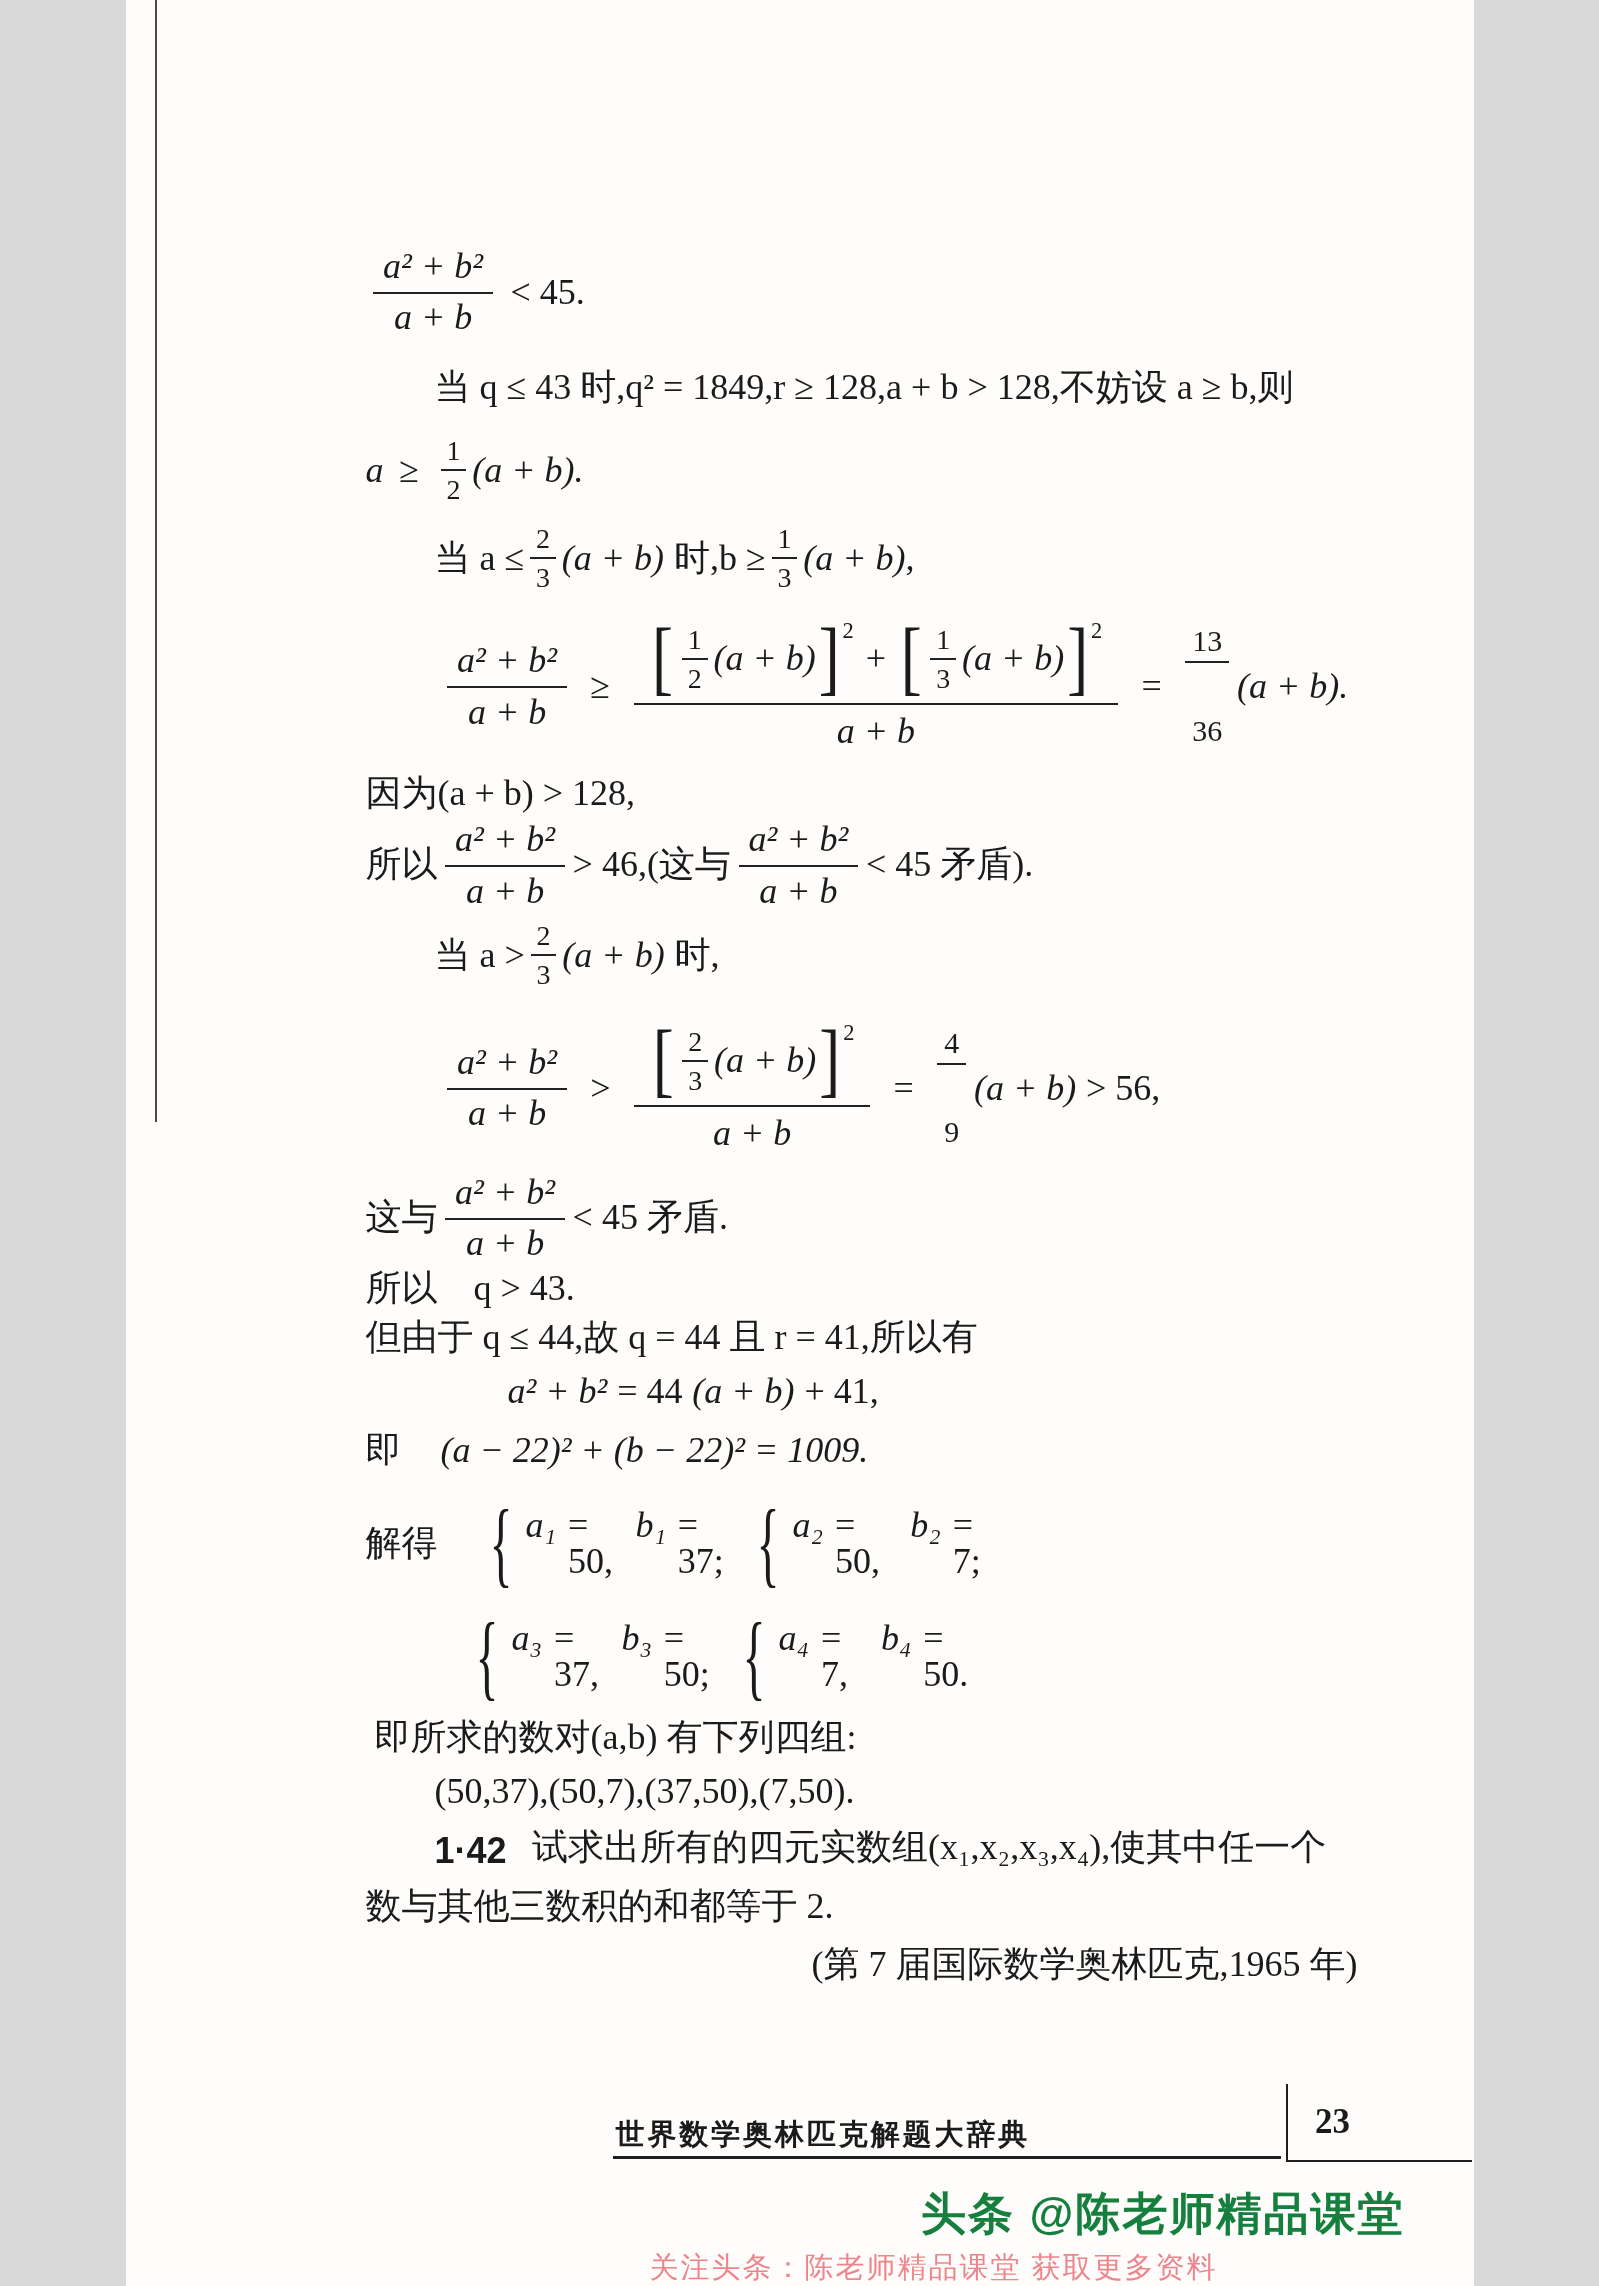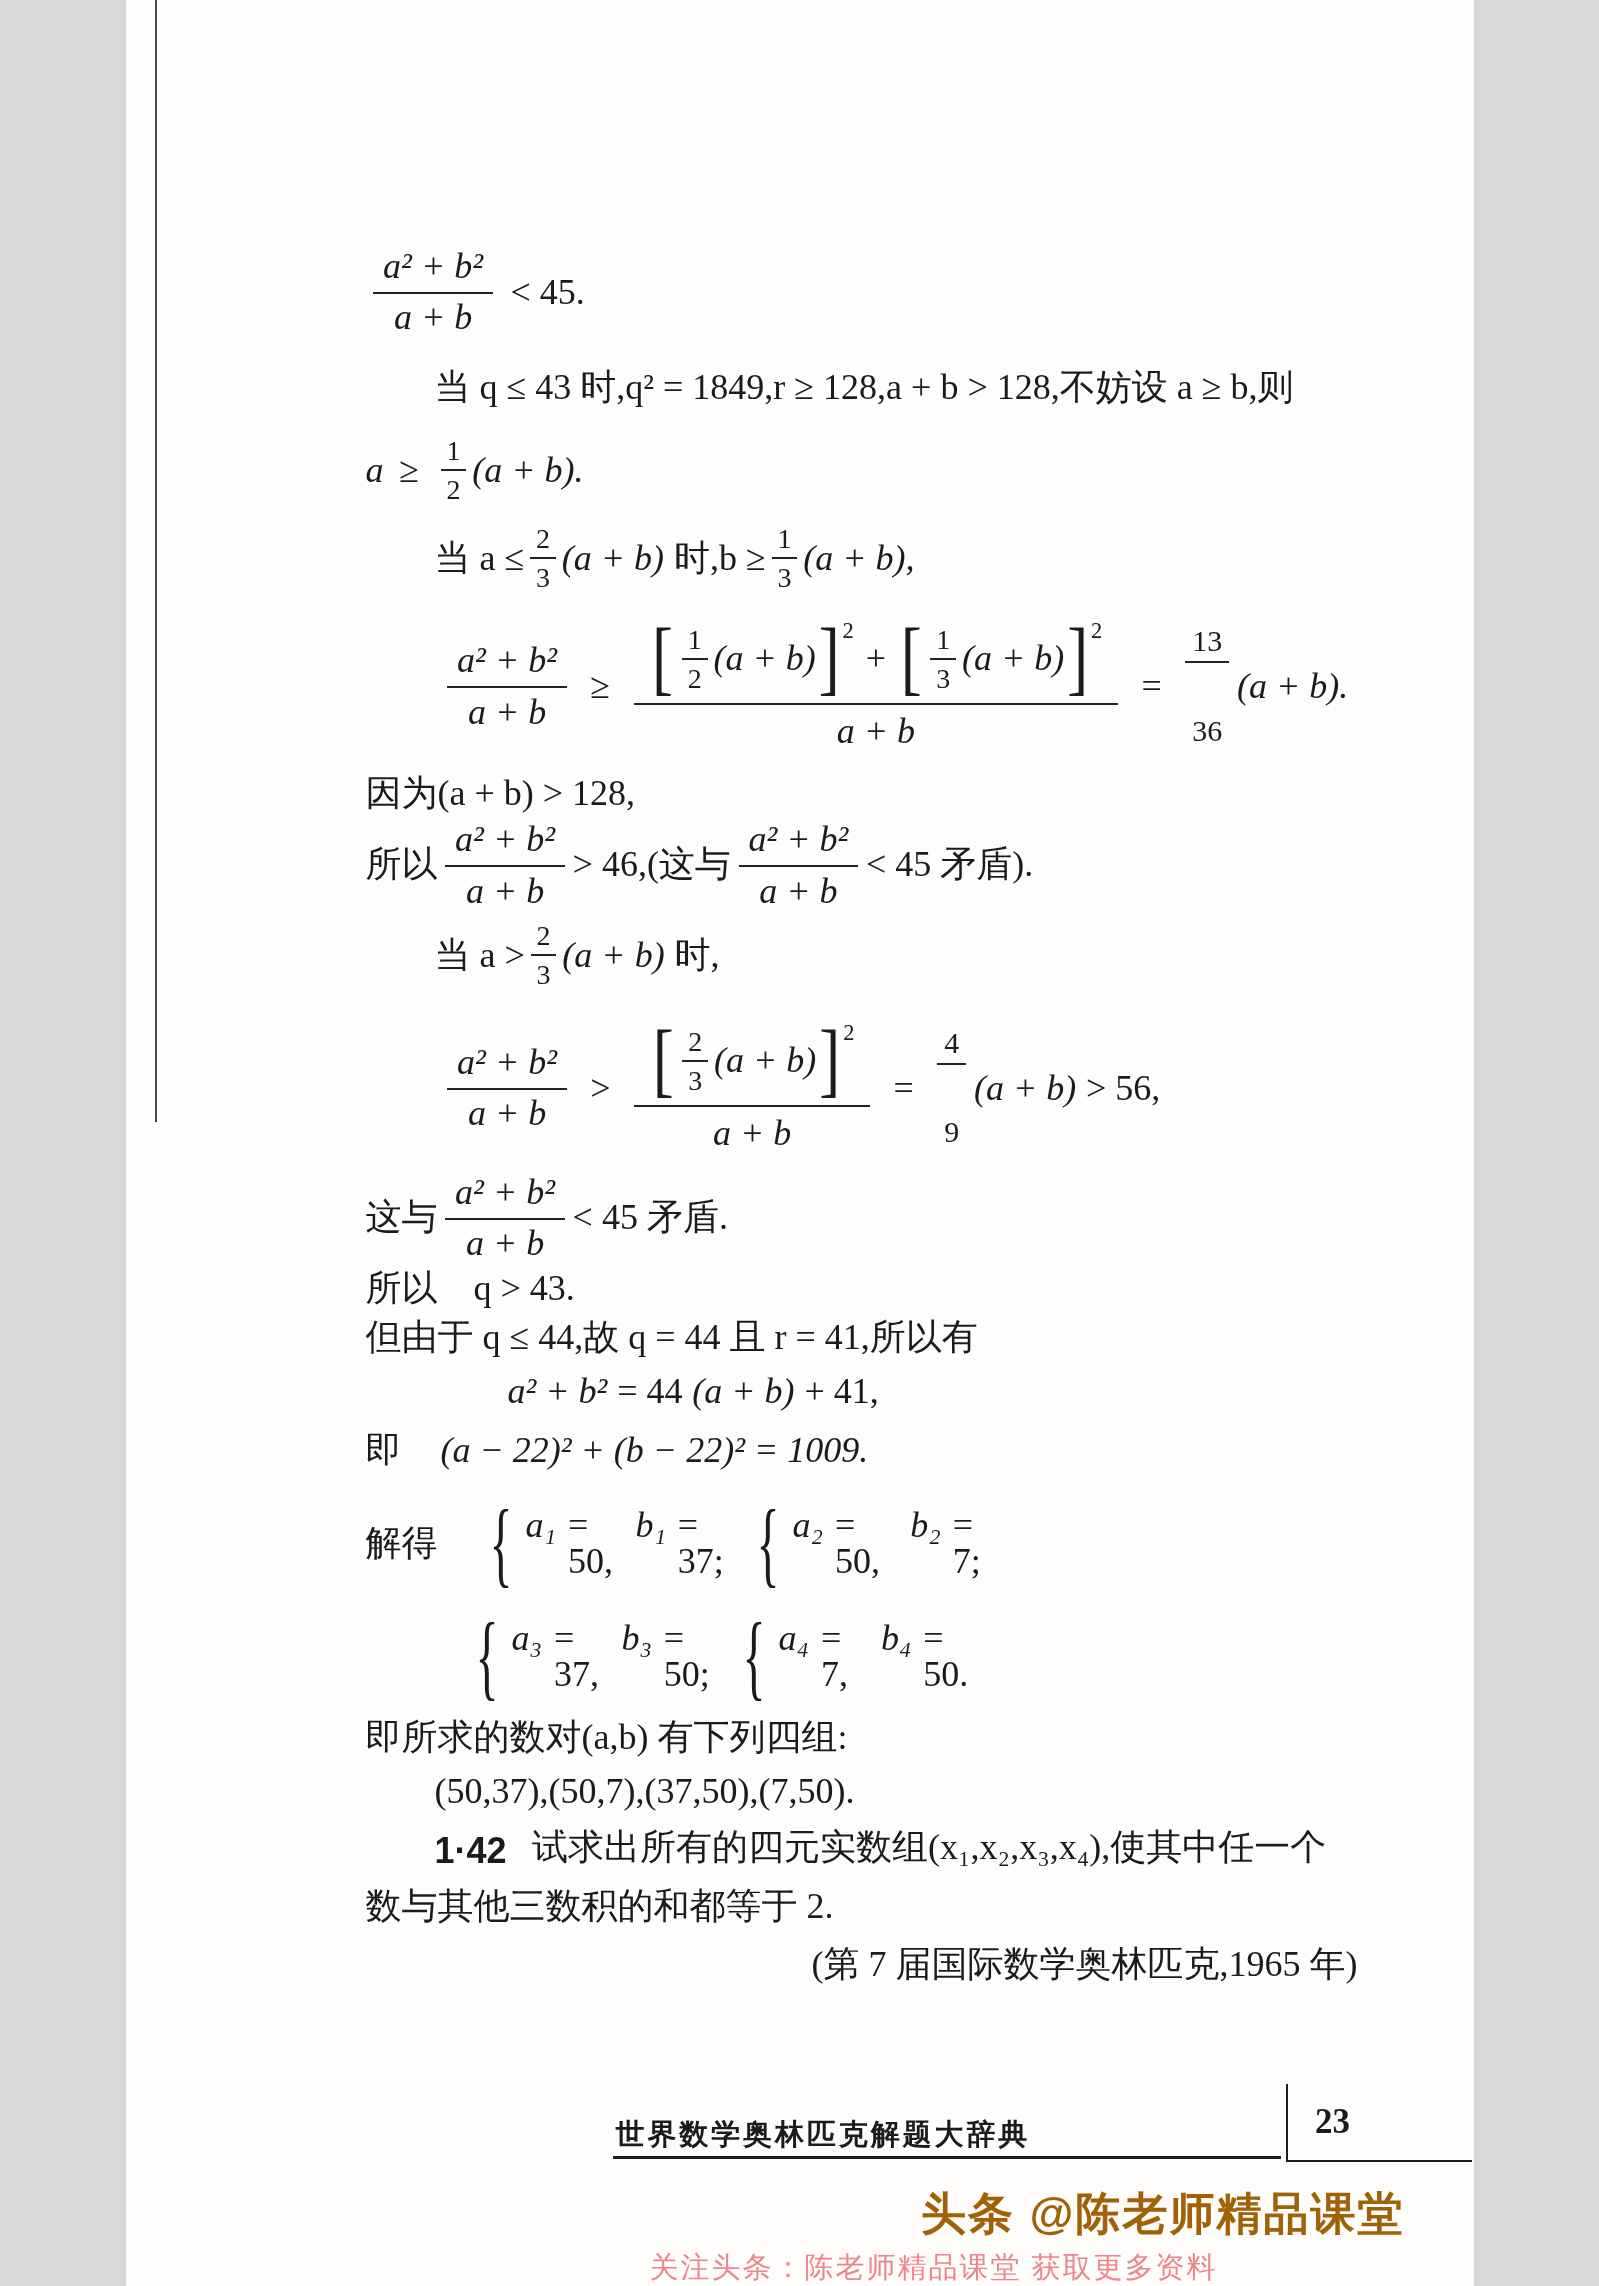--- a/index.html
+++ b/index.html
@@ -55,21 +55,21 @@
 
   
   .footer-title{position:absolute;left:490px;top:2115px;font-size:29px;font-weight:bold;
                 letter-spacing:2.9px;font-family:"Liberation Sans","DejaVu Sans",sans-serif;}
   .footer-rule{position:absolute;left:487px;top:2156px;width:668px;height:2.9px;background:#1e1e1e;}
   .pagenum-box{position:absolute;left:1160px;top:2084px;width:157px;height:76px;
                border-left:2.9px solid #1e1e1e;border-bottom:2.9px solid #1e1e1e;
                display:flex;align-items:center;padding-left:27.4px;font-size:35px;font-weight:bold;}
 
   
-  .wm1{position:absolute;right:69px;top:2184px;font-size:45px;font-weight:700;color:#a16207;
+  .wm1{position:absolute;right:69px;top:2184px;font-size:45px;font-weight:700;color:#15803d;
        font-family:"Liberation Sans","DejaVu Sans",sans-serif;letter-spacing:2px;}
   .wm2{position:absolute;left:524px;top:2248px;font-size:29px;color:#ee858c;
        font-family:"Liberation Sans","DejaVu Sans",sans-serif;letter-spacing:2px;}
 </style>
 </head>
 <body>
 
 <div class="page">
 
   <div class="edge-left"></div>
@@ -285,21 +285,21 @@
               <span>= 7,</span>
             </span>
           <span class="entry">
               <span class="mi">b₄</span>
               <span>= 50.</span>
             </span>
         </span>
       </span>
     </div>
 
-    <div class="tline" style="margin-bottom:4.9px;">即所求的数对(a,b) 有下列四组:</div>
+    <div class="tline" style="margin-bottom:4.9px;margin-left:9px;">即所求的数对(a,b) 有下列四组:</div>
     <div class="tline" style="padding-left:69px;margin-bottom:7.8px;">(50,37),(50,7),(37,50),(7,50).</div>
 
     <div class="tline" style="padding-left:69px;margin-bottom:9.8px;align-items:flex-end;">
       <span class="prob-no">1·42</span>
       <span>试求出所有的四元实数组(x₁,x₂,x₃,x₄),使其中任一个</span>
     </div>
     <div class="tline" style="margin-bottom:9px;">数与其他三数积的和都等于 2.</div>
     <div class="tline" style="padding-left:446px;">(第 7 届国际数学奥林匹克,1965 年)</div>
 
   </div>

